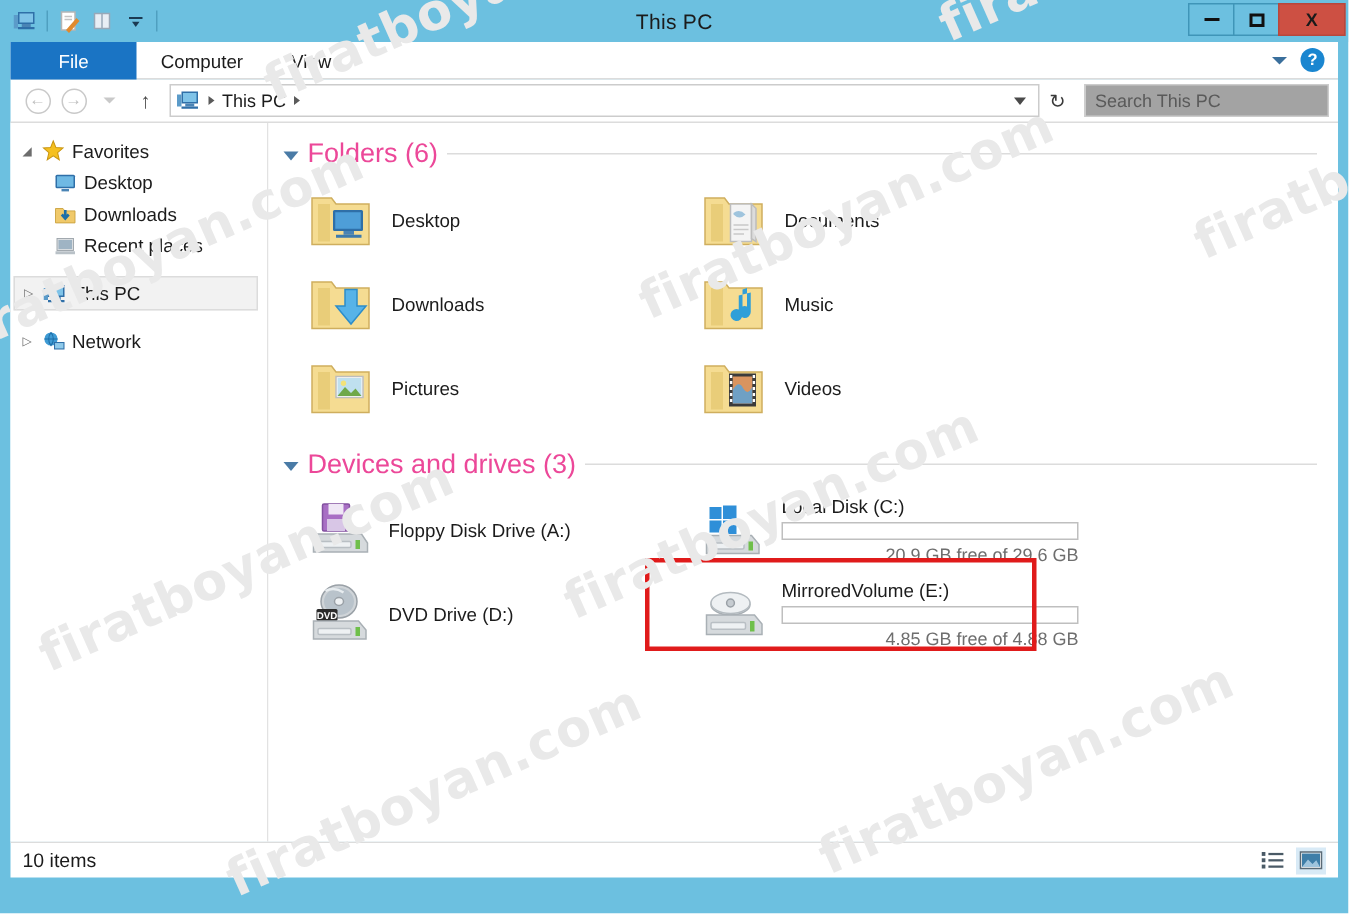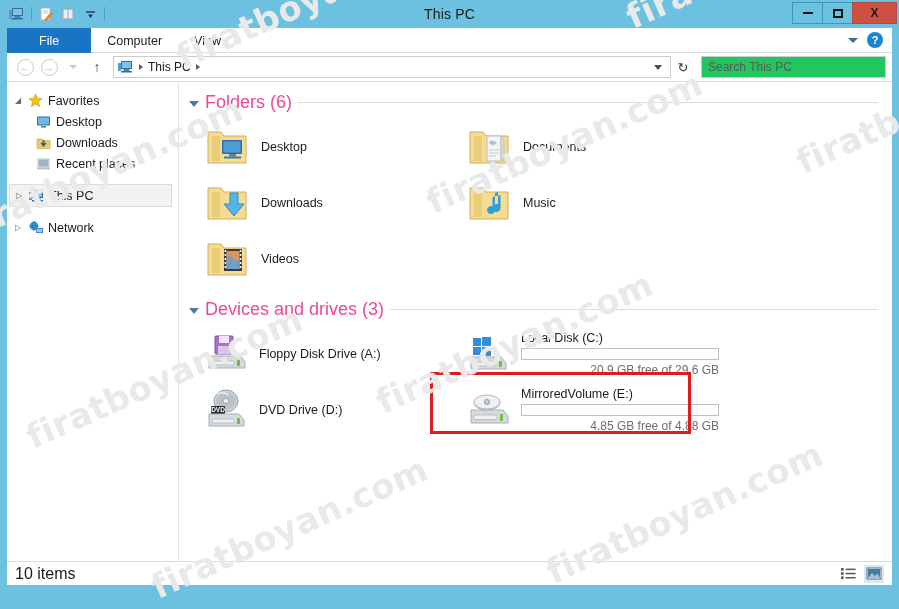--- a/index.html
+++ b/index.html
@@ -99,21 +99,21 @@
     width: 0; height: 0; border-top: 3.5px solid transparent; border-bottom: 3.5px solid transparent;
     border-left: 4px solid #5a5a5a;
   }
   #pathbox .right-tools { margin-left: auto; display: flex; align-items: center; gap: 10px; padding-right: 4px; }
   .pb-chev {
     width: 0; height: 0; border-left: 4px solid transparent; border-right: 4px solid transparent;
     border-top: 5px solid #4a4a4a;
   }
   .refresh { font-size: 13px; color: #3a3a3a; line-height: 1; }
   #searchbox {
-    width: 185px; height: 22px; border: 1px solid #cccccc; background: #22c55e;
+    width: 163px; height: 22px; border: 1px solid #cccccc; background: #a3a3a3;
     display: flex; align-items: center; padding: 0 6px; margin-left: 6px; gap: 16px;
   }
   #searchbox input {
     flex: 1; border: none; outline: none; font-size: 12px; color: #3a3a3a;
     font-family: "Liberation Sans", sans-serif; background: transparent;
   }
   #searchbox input::placeholder { color: #5a5a5a; }
 
   
   #body {
@@ -168,21 +168,21 @@
   #highlight-box {
     position: absolute; border: 3px solid #e01b1b; pointer-events: none;
     left: 430px; top: 372px; width: 261px; height: 62px;
   }
 
   
   #statusbar {
     height: 24px; width: 885px; background: #ffffff; border-top: 1px solid #dcdcdc;
     display: flex; align-items: center; padding: 0 8px;
   }
-  #status-text { font-size: 16px; color: #1b1b1b; }
+  #status-text { font-size: 13px; color: #1b1b1b; }
   #view-buttons { margin-left: auto; display: flex; align-items: center; gap: 6px; }
   .viewbtn { width: 20px; height: 18px; display: flex; align-items: center; justify-content: center; }
   .viewbtn.active { background: #d8eaf6; }
 
   
   .wm {
     position: absolute; font-size: 34px; color: #e9e9e9; white-space: nowrap;
     transform: rotate(-24deg); transform-origin: left top;
     font-family: "DejaVu Sans", sans-serif; font-weight: 600; letter-spacing: .5px;
     pointer-events: none; user-select: none; z-index: 5;
@@ -427,20 +427,33 @@
           <span class="tile-icon">
             <svg width="48" height="48" viewBox="0 0 48 48">
               <path d="M5 9 h13 l3 4 h22 v27 H5 Z" fill="#f5dc92" stroke="#cfae5e" stroke-width="1"></path>
               <rect x="9" y="13" width="8" height="25" fill="#e9cd79"></rect>
               <path d="M30 14 v17 a4 4 0 1 1 -2.5 -3.7 V18 l8 -2 v13 a4 4 0 1 1 -2.5 -3.7 V13 Z" fill="#2f9fd8"></path>
             </svg>
           </span>
           <span class="tile-label">Music</span>
         </div>
 
+        <div class="tile">
+          <span class="tile-icon">
+            <svg width="48" height="48" viewBox="0 0 48 48">
+              <path d="M5 9 h13 l3 4 h22 v27 H5 Z" fill="#f5dc92" stroke="#cfae5e" stroke-width="1"></path>
+              <rect x="9" y="13" width="8" height="25" fill="#e9cd79"></rect>
+              <rect x="21" y="16" width="18" height="14" fill="#ffffff" stroke="#bdbdbd"></rect>
+              <rect x="22" y="17" width="16" height="12" fill="#bfe0ef"></rect>
+              <path d="M22 29 l5 -6 l4 4 l3 -3 l4 5 Z" fill="#6fa84a"></path>
+              <circle cx="26" cy="20.5" r="1.8" fill="#f3e27a"></circle>
+            </svg>
+          </span>
+          <span class="tile-label">Pictures</span>
+        </div>
 
         <div class="tile">
           <span class="tile-icon">
             <svg width="48" height="48" viewBox="0 0 48 48">
               <path d="M5 9 h13 l3 4 h22 v27 H5 Z" fill="#f5dc92" stroke="#cfae5e" stroke-width="1"></path>
               <rect x="9" y="13" width="8" height="25" fill="#e9cd79"></rect>
               <rect x="21" y="14" width="18" height="22" fill="#3b3b3b"></rect>
               <rect x="23.5" y="16" width="13" height="18" fill="#d9945f"></rect>
               <path d="M23.5 25 q4 -7 7 -1 q3 5 6 -1 v11 h-13 Z" fill="#6fa0c4"></path>
               <g fill="#ffffff">

